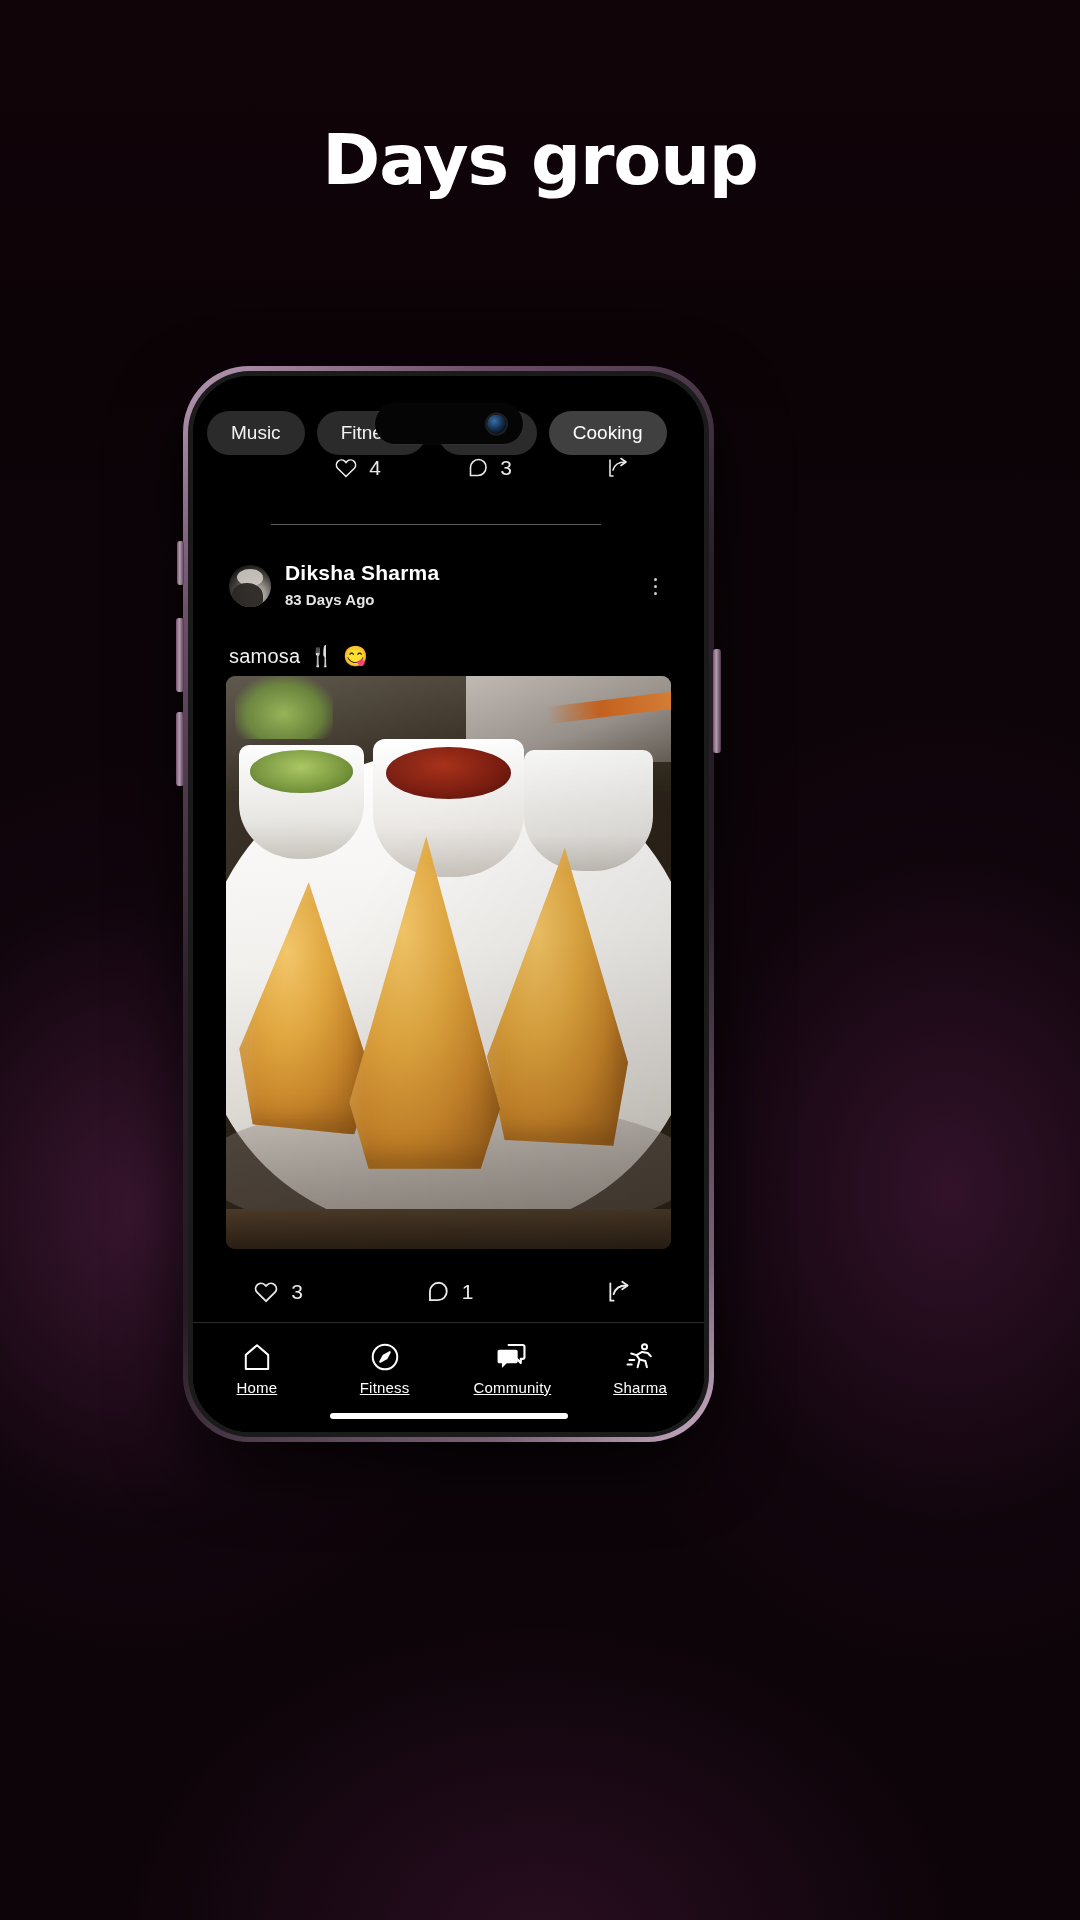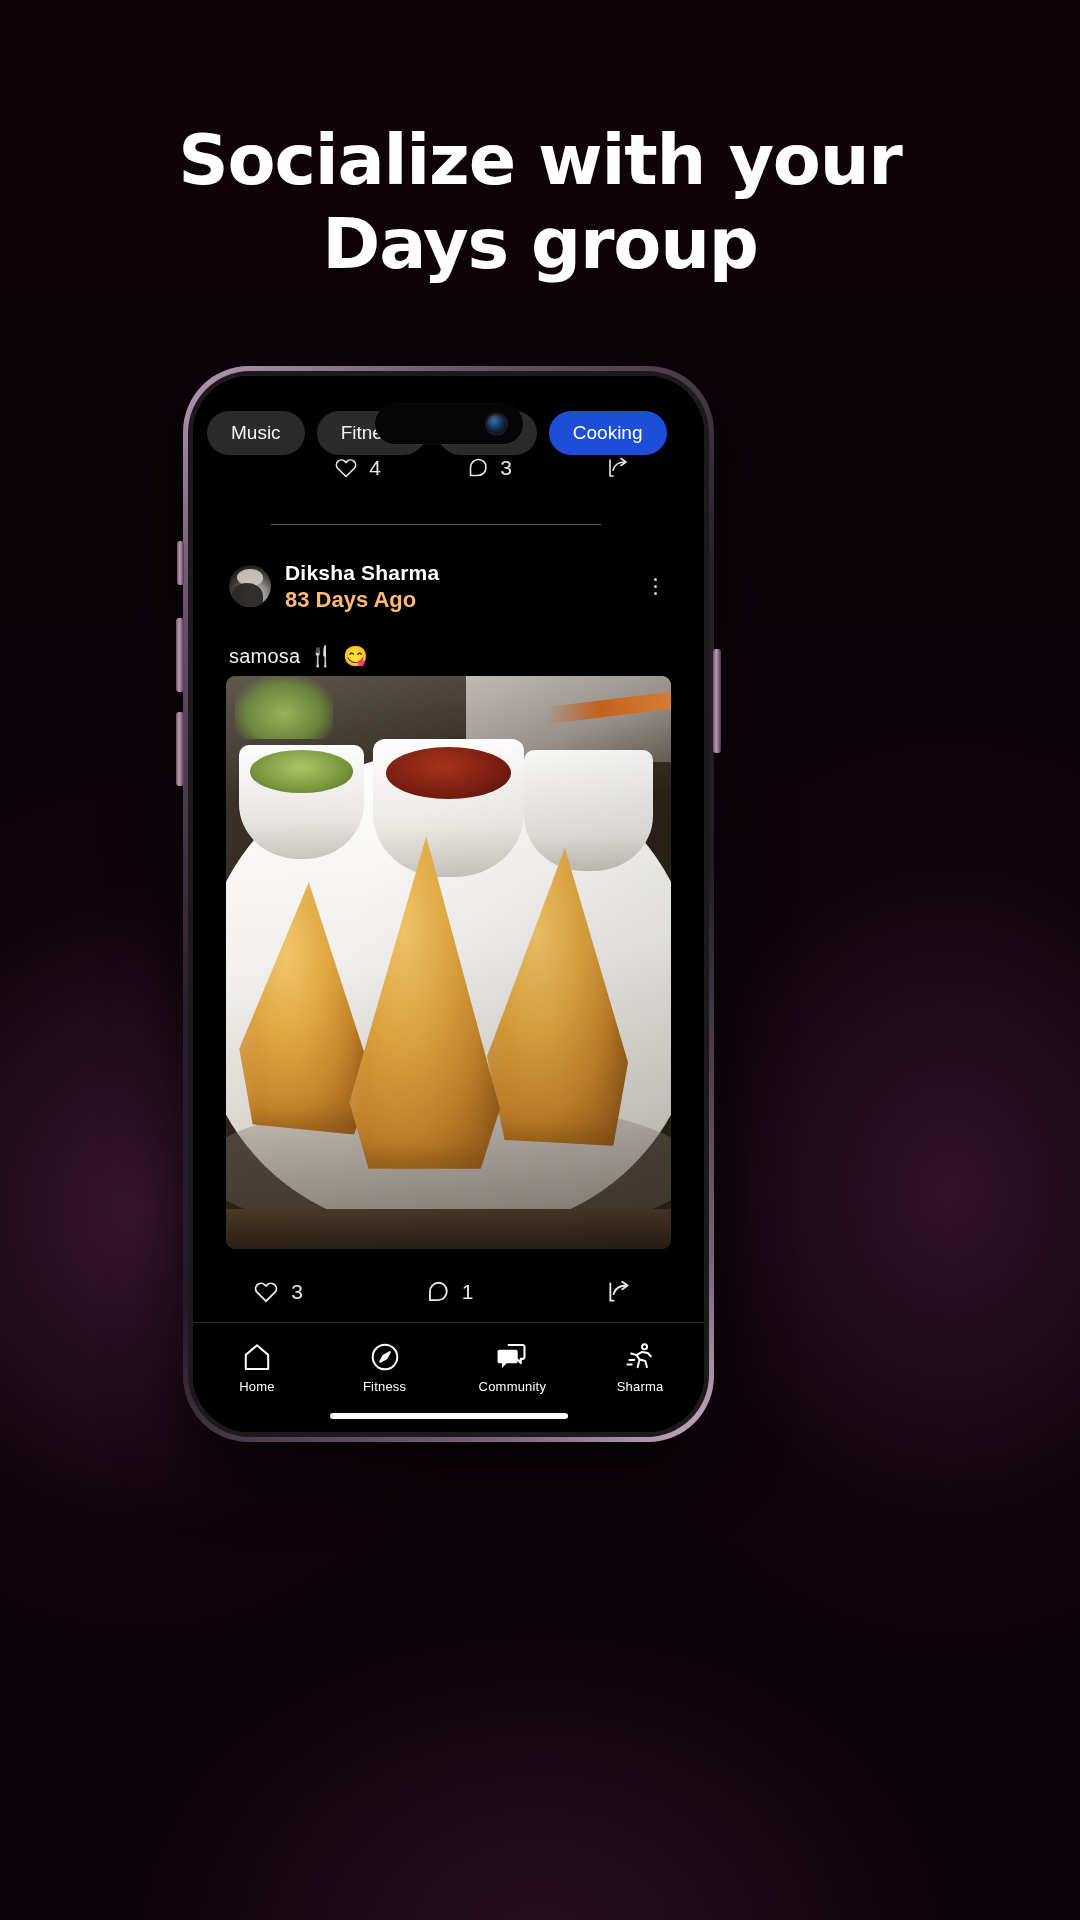--- a/index.html
+++ b/index.html
@@ -81,21 +81,21 @@
   }
   .pill {
     flex:0 0 auto;
     height:44px; padding:0 24px;
     border-radius:22px;
     background:#2b2b2b;
     color:#f2f2f2; font-size:19px;
     display:flex; align-items:center; justify-content:center;
     white-space:nowrap;
   }
-  .pill.active { background:#1d4ed8; color:#fff; }
+  .pill.active { background:#404040; color:#fff; }
   .pill.cut { padding:0 22px; }
 
   
   #dynamic-island {
     position:absolute; left:50%; top:28px; transform:translateX(-50%);
     width:148px; height:40px; border-radius:20px;
     background:#050505; z-index:9;
     box-shadow:0 0 0 1px rgba(255,255,255,.03);
   }
   #front-camera {
@@ -138,21 +138,21 @@
     width:64%; height:40%; border-radius:50% 50% 46% 54%;
     background:#cfcac4; opacity:.9;
   }
   #avatar::before {
     content:""; position:absolute; left:8%; top:44%;
     width:74%; height:62%; border-radius:48% 52% 40% 60%;
     background:#2a2724; opacity:.95; z-index:1;
   }
   #user-meta { margin-left:14px; flex:1 1 auto;font-weight:bold; }
   #user-name { color:#ffffff; font-size:21px; line-height:26px; letter-spacing:.2px; }
-  #post-time { color:#fdba74; font-size:22px; line-height:24px; margin-top:2px; }
+  #post-time { color:#e5e5e5; font-size:15px; line-height:24px; margin-top:2px; }
   #post-menu {
     width:26px; flex:0 0 auto; color:#cfcfcf;
     display:flex; flex-direction:column; align-items:center; gap:4px;
   }
   #post-menu i { width:3px; height:3px; border-radius:50%; background:#cfcfcf; display:block; }
 
   #caption {
     position:absolute; left:36px; top:268px; z-index:2;
     color:#f0f0f0; font-size:20px; letter-spacing:.2px;
     display:flex; align-items:center; gap:9px;
@@ -229,40 +229,39 @@
   
   #bottom-nav {
     position:absolute; left:0; bottom:0; width:100%; height:110px;
     background:#000; border-top:1px solid #2a2a2a;
     display:flex; align-items:flex-start; padding-top:14px; z-index:4;
   }
   .nav-item {
     flex:1 1 0; display:flex; flex-direction:column;
     align-items:center; gap:6px; color:#ffffff;
   }
-  .nav-label { font-size:13px; letter-spacing:.2px; }
+  .nav-label { font-size:15px; letter-spacing:.2px;text-decoration:underline; }
   .nav-ico { height:36px; display:flex; align-items:flex-end; justify-content:center; }
 
   #home-indicator {
     position:absolute; left:50%; bottom:13px; transform:translateX(-50%);
     width:238px; height:6px; border-radius:3px; background:#ffffff; z-index:5;
   }
 
   svg { display:block; }
 </style>
 </head>
 <body>
 
 <div id="bg-top-fade"></div>
 <div id="bg-glow-left"></div>
 <div id="bg-glow-right"></div>
 <div id="bg-glow-bottom"></div>
 
 <h1 class="headline">
-  <span class="ln">Socialize with your</span>
   <span class="ln">Days group</span>
 </h1>
 
 <div id="phone">
   <div id="phone-inner">
     <div id="screen">
 
       <div id="feed">
 
         <div id="prev-actions">

